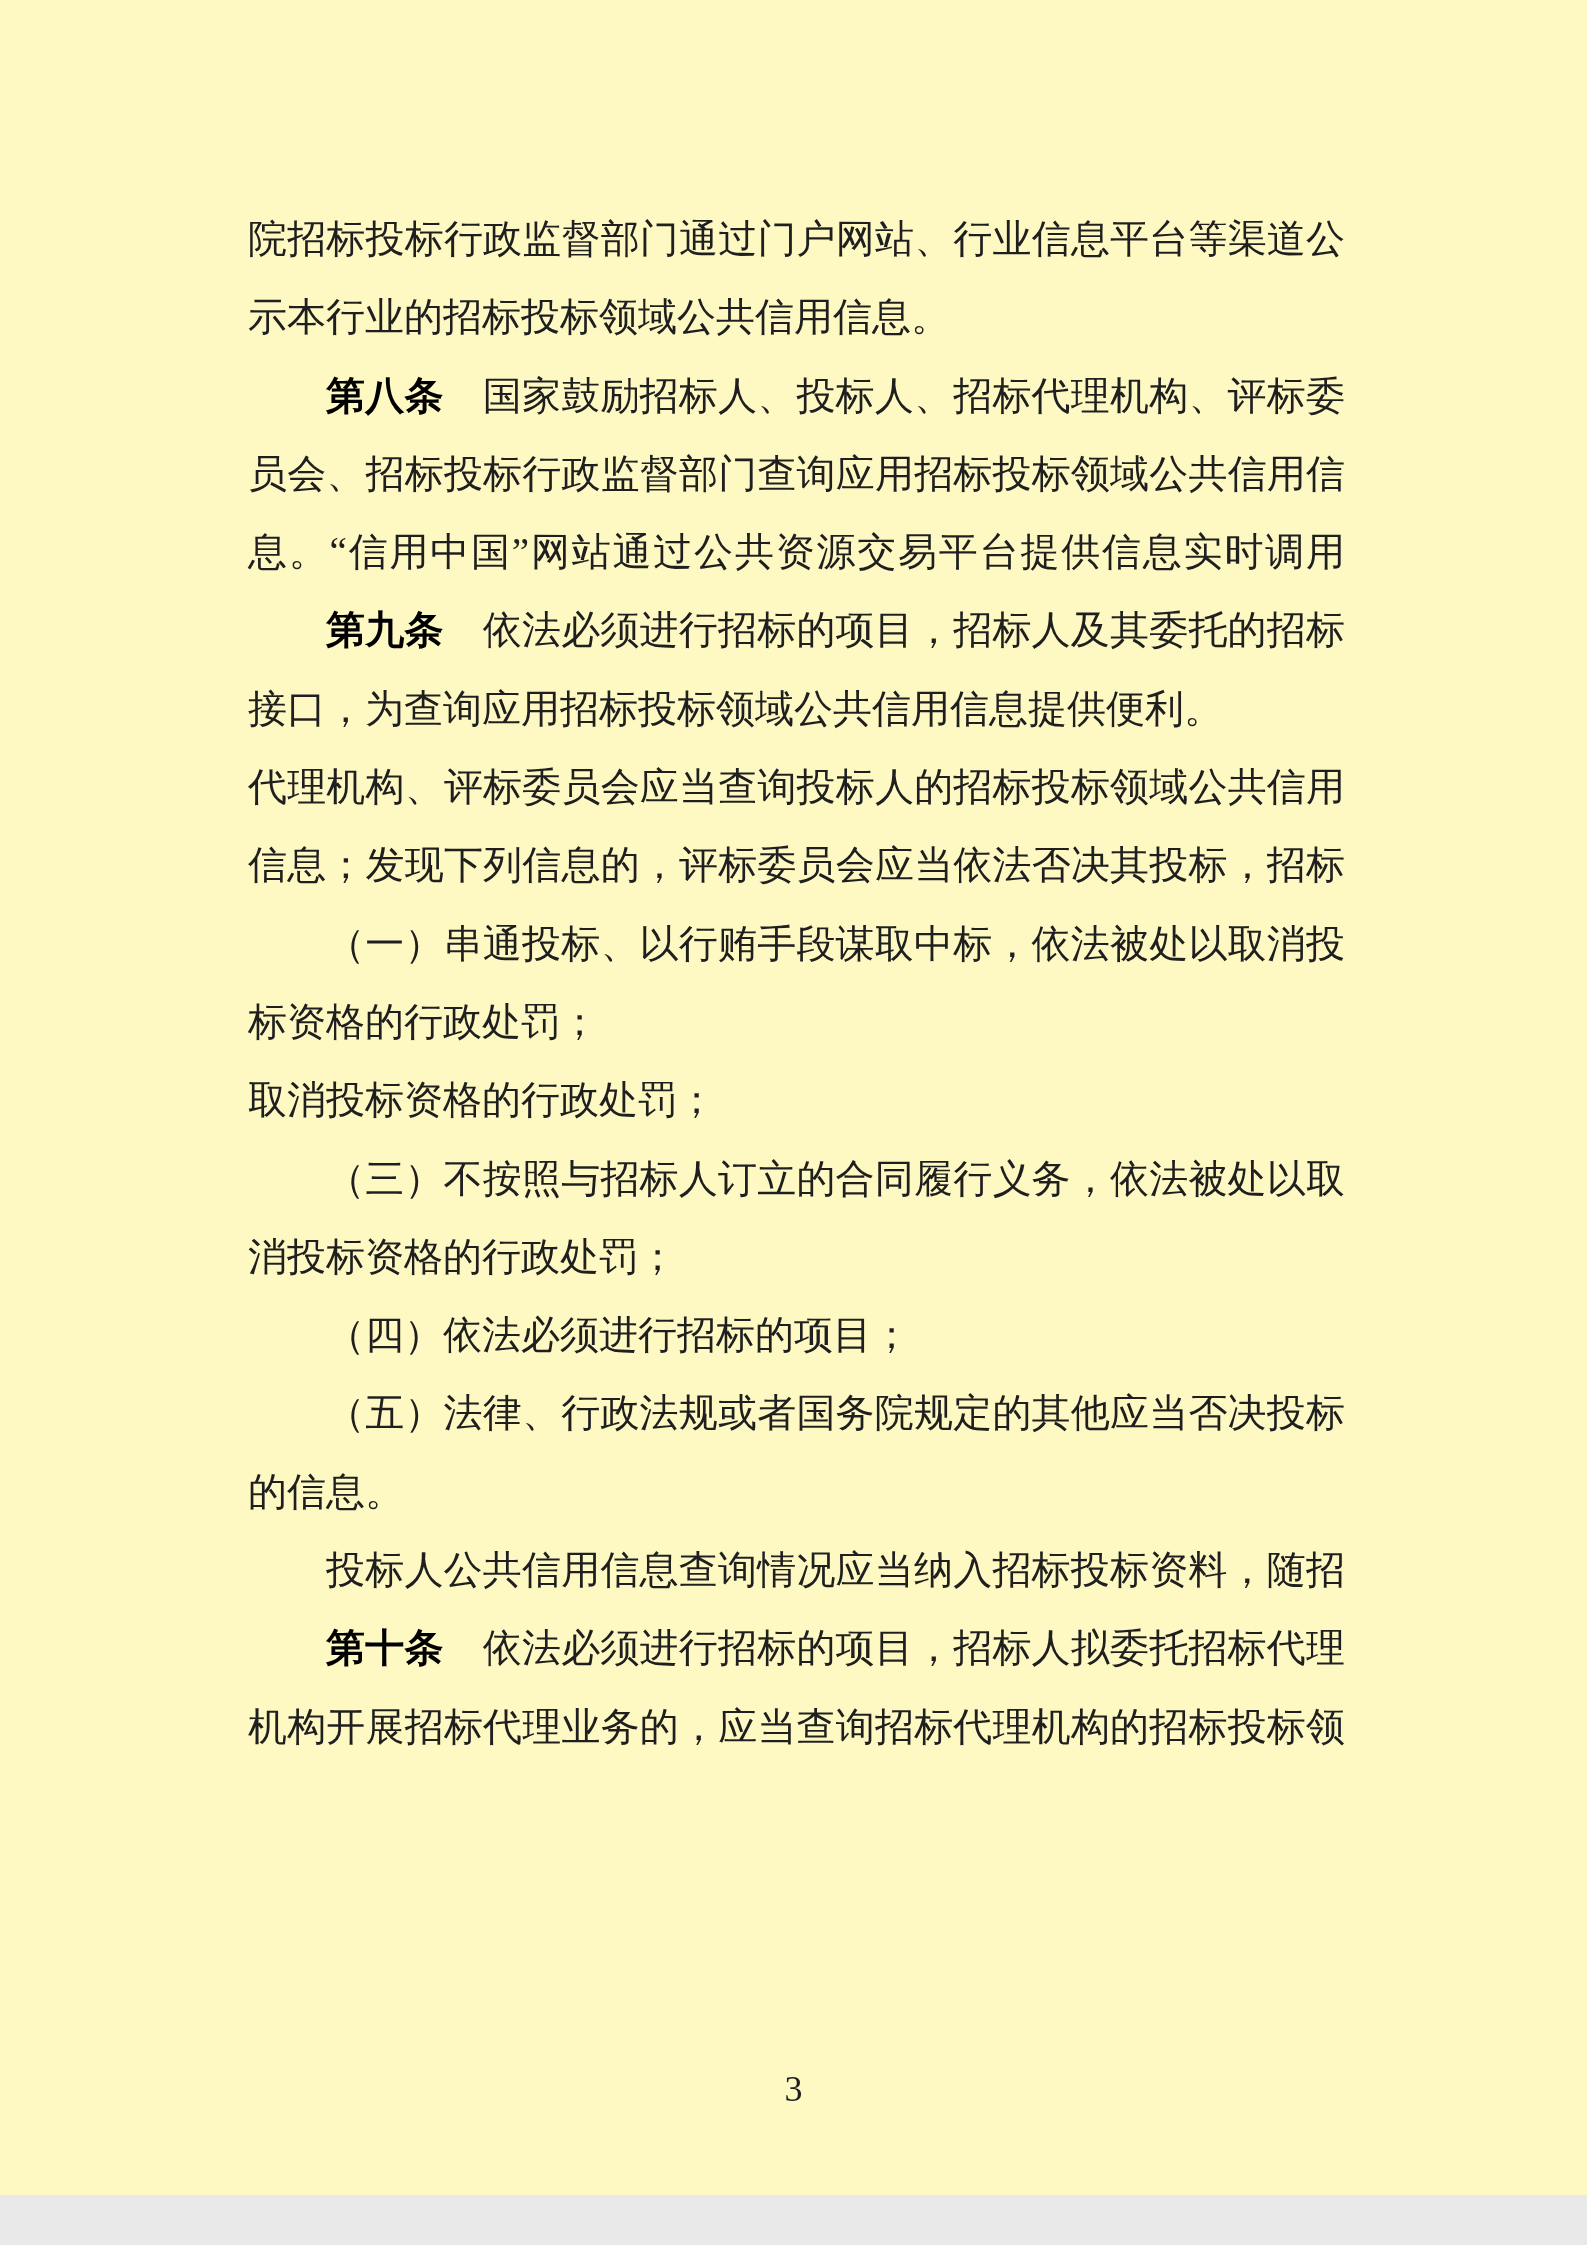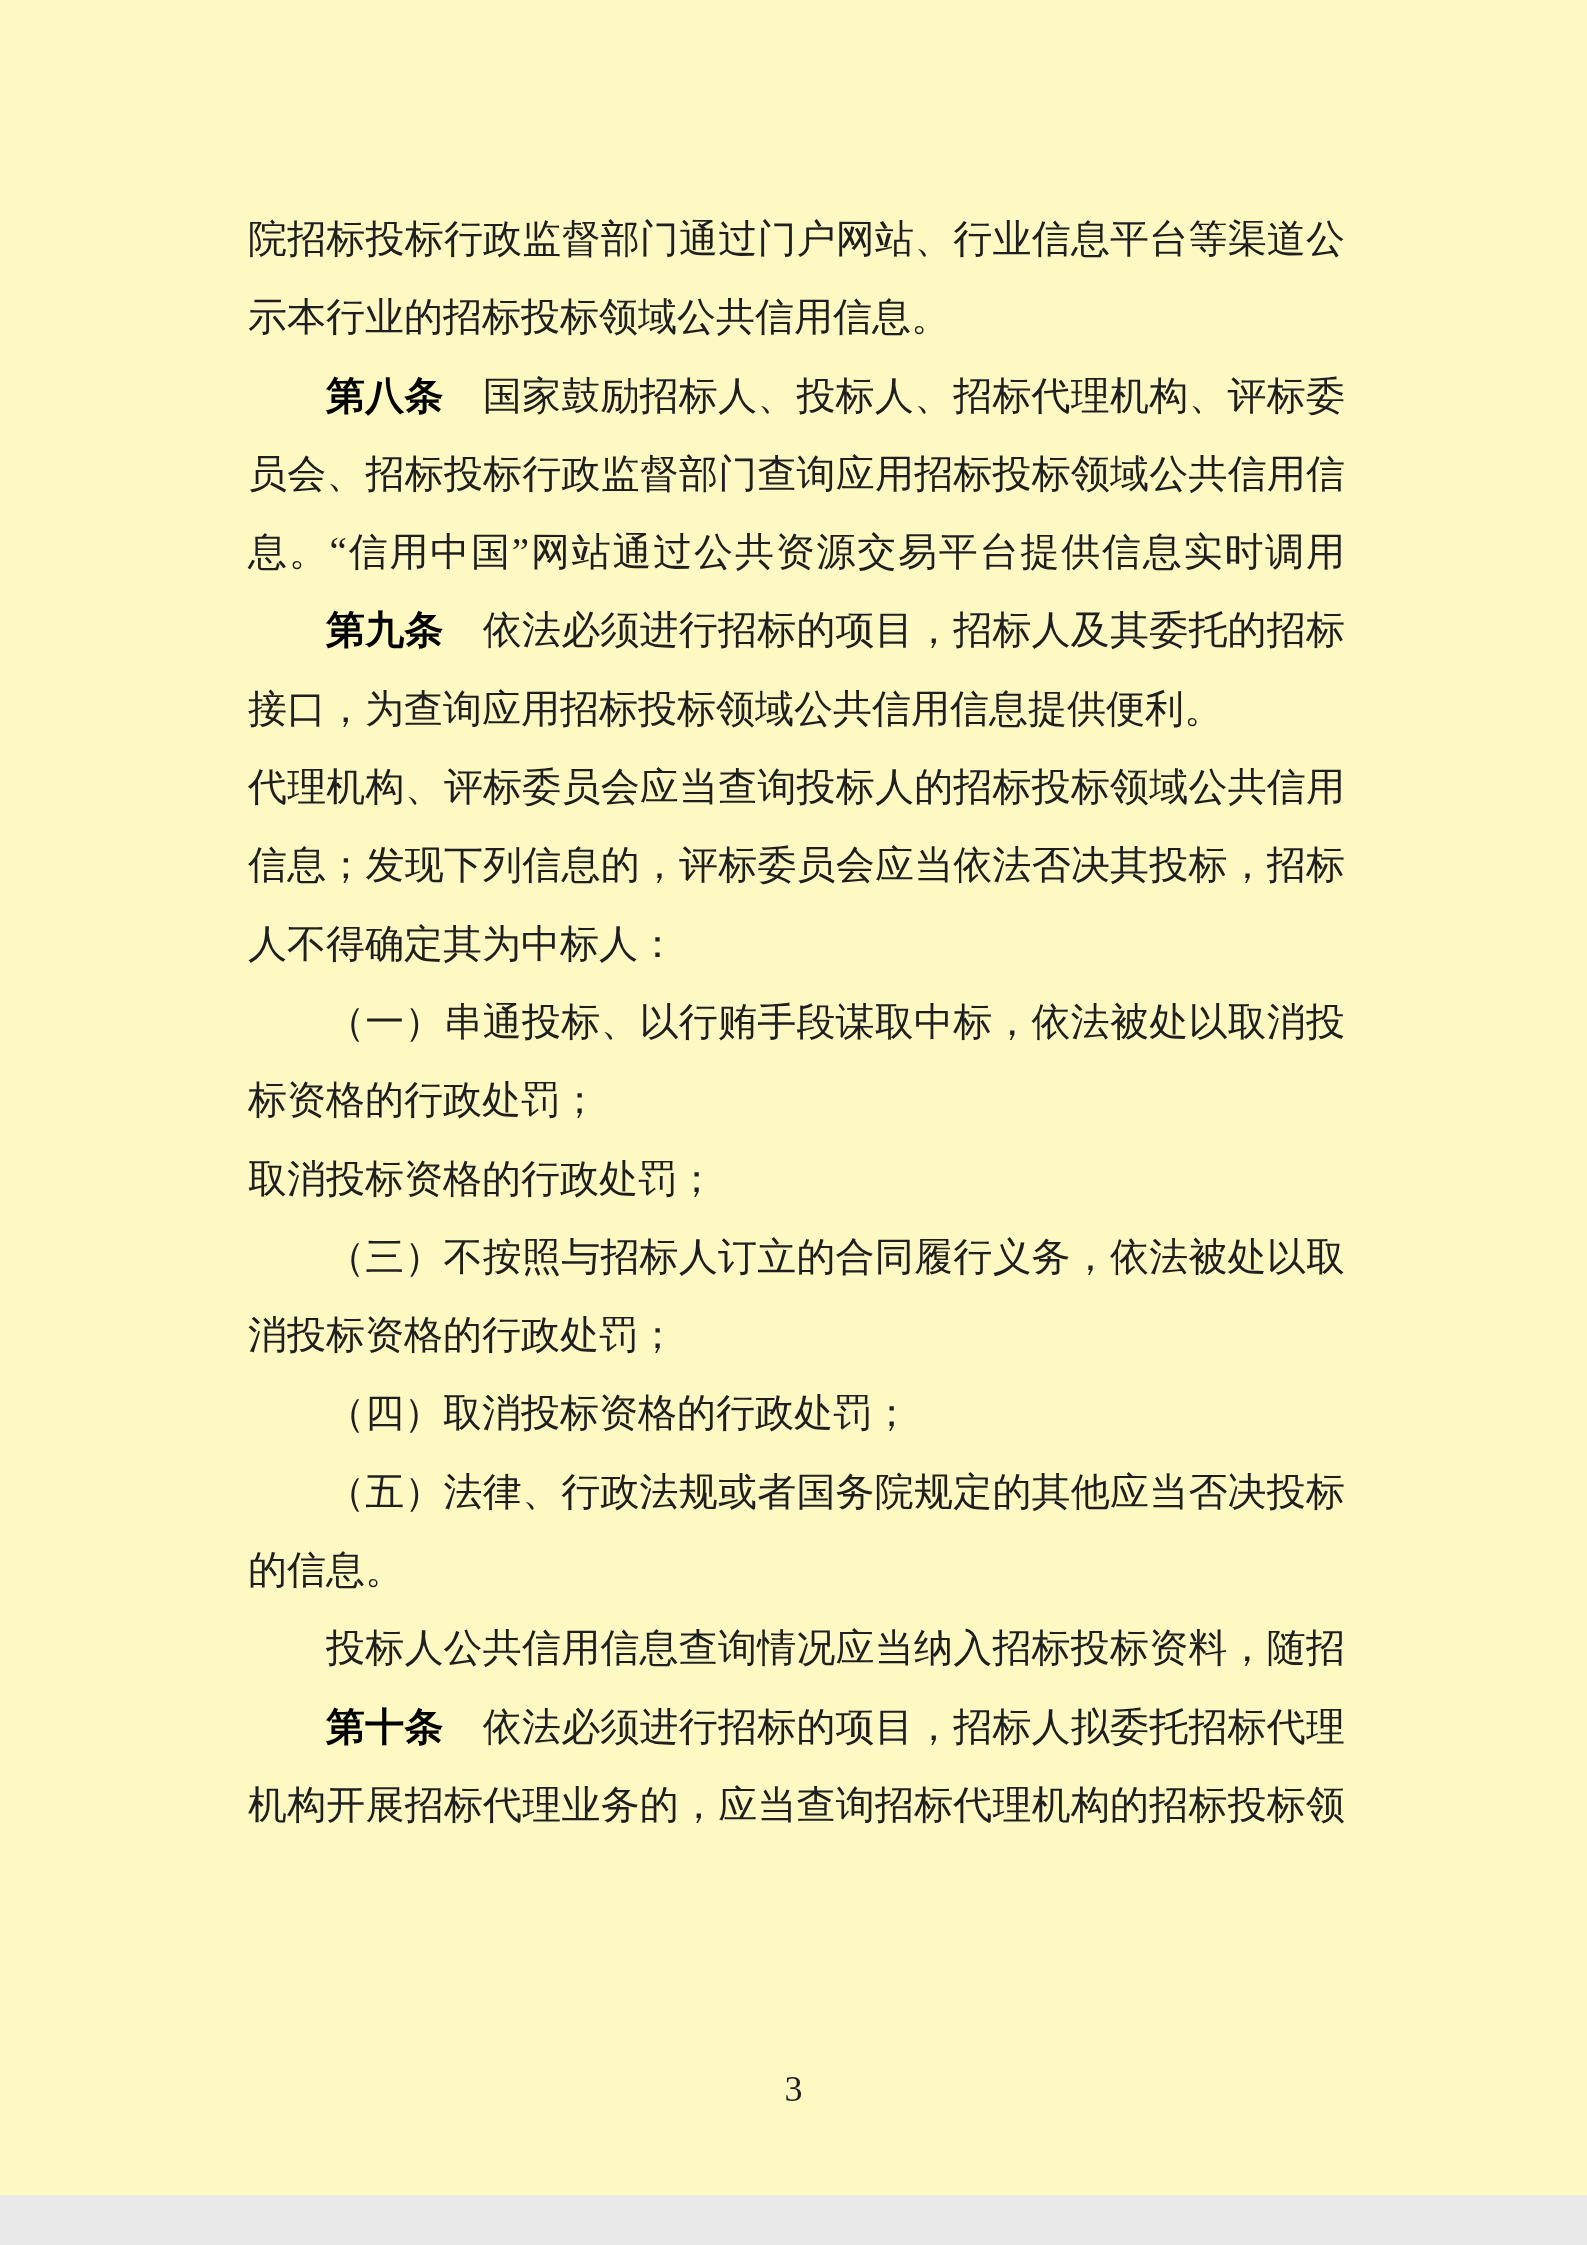--- a/index.html
+++ b/index.html
@@ -60,27 +60,26 @@
   <div class="text-block" id="text-block">
       <div class="line j"><span>院招标投标行政监督部门通过门户网站、行业信息平台等渠道公</span></div>
       <div class="line"><span>示本行业的招标投标领域公共信用信息。</span></div>
       <div class="line j ind"><b>第八条</b><span>　国家鼓励招标人、投标人、招标代理机构、评标委</span></div>
       <div class="line j"><span>员会、招标投标行政监督部门查询应用招标投标领域公共信用信</span></div>
       <div class="line j"><span>息。“信用中国”网站通过公共资源交易平台提供信息实时调用</span></div>
       <div class="line j ind"><b>第九条</b><span>　依法必须进行招标的项目，招标人及其委托的招标</span></div>
       <div class="line"><span>接口，为查询应用招标投标领域公共信用信息提供便利。</span></div>
       <div class="line j"><span>代理机构、评标委员会应当查询投标人的招标投标领域公共信用</span></div>
       <div class="line j"><span>信息；发现下列信息的，评标委员会应当依法否决其投标，招标</span></div>
-      <div class="line"><span>人不得确定其为中标人：</span></div>
       <div class="line j ind"><span>（一）串通投标、以行贿手段谋取中标，依法被处以取消投</span></div>
       <div class="line"><span>标资格的行政处罚；</span></div>
       <div class="line"><span>取消投标资格的行政处罚；</span></div>
       <div class="line j ind"><span>（三）不按照与招标人订立的合同履行义务，依法被处以取</span></div>
       <div class="line"><span>消投标资格的行政处罚；</span></div>
-      <div class="line ind"><span>（四）取消投标资格的行政处罚；</span></div>
+      <div class="line ind"><span>（四）依法必须进行招标的项目；</span></div>
       <div class="line j ind"><span>（五）法律、行政法规或者国务院规定的其他应当否决投标</span></div>
       <div class="line"><span>的信息。</span></div>
       <div class="line j ind"><span>投标人公共信用信息查询情况应当纳入招标投标资料，随招</span></div>
       <div class="line j ind"><b>第十条</b><span>　依法必须进行招标的项目，招标人拟委托招标代理</span></div>
       <div class="line j"><span>机构开展招标代理业务的，应当查询招标代理机构的招标投标领</span></div>
     </div>
   <div class="page-footer">
     <span class="page-number">3</span>
   </div>
 </div>

